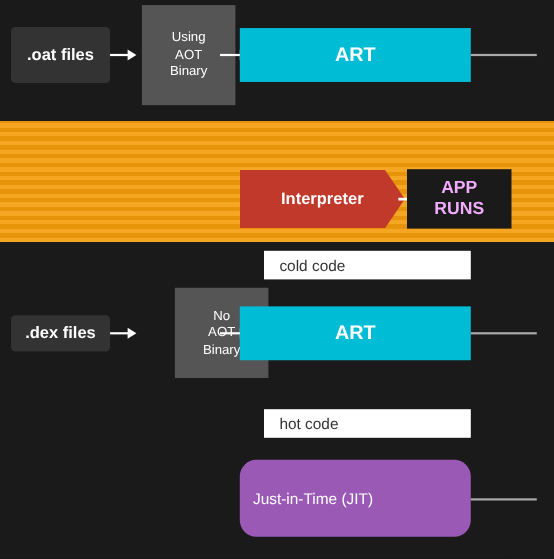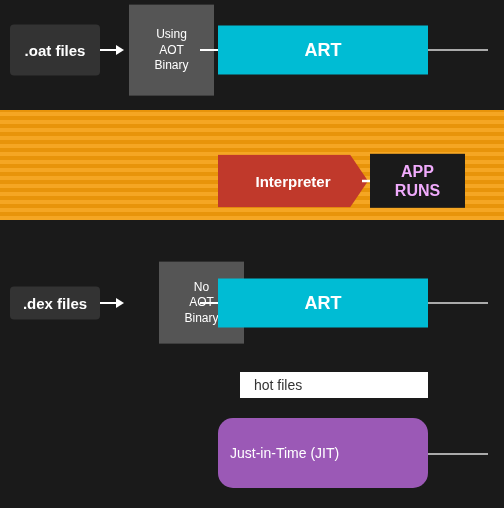--- a/index.html
+++ b/index.html
@@ -364,34 +364,35 @@
     <svg style="position:absolute;left:362px;top:50%;transform:translateY(-50%)" width="20" height="14">
       <line x1="0" y1="7" x2="14" y2="7" stroke="white" stroke-width="2.5"></line>
       <polygon points="10,2 20,7 10,12" fill="white"></polygon>
     </svg>
     <div class="app-runs-box">
       <span style="white-space:pre-line">APP
 RUNS</span>
     </div>
   </div>
 
+  <div class="cold-code-label">cold code</div>
 
   <div class="bottom-section">
     <div class="dex-label">.dex files</div>
     <div class="arrow-dex-aot"></div>
     <div class="aot-box-bottom">
       <span style="white-space:pre-line">No
 AOT
 Binary</span>
     </div>
     <div class="arrow-aot-art-bottom"></div>
     <div class="art-box-bottom">ART</div>
     <div class="line-dex-right"></div>
   </div>
 
-  <div class="hot-code-label">hot files</div>
+  <div class="hot-code-label">hot code</div>
 
   <div class="jit-section">
     <span class="jit-label">Just-in-Time (JIT)</span>
   </div>
   <div class="jit-line"></div>
 
 </div>
 
 </body></html>

